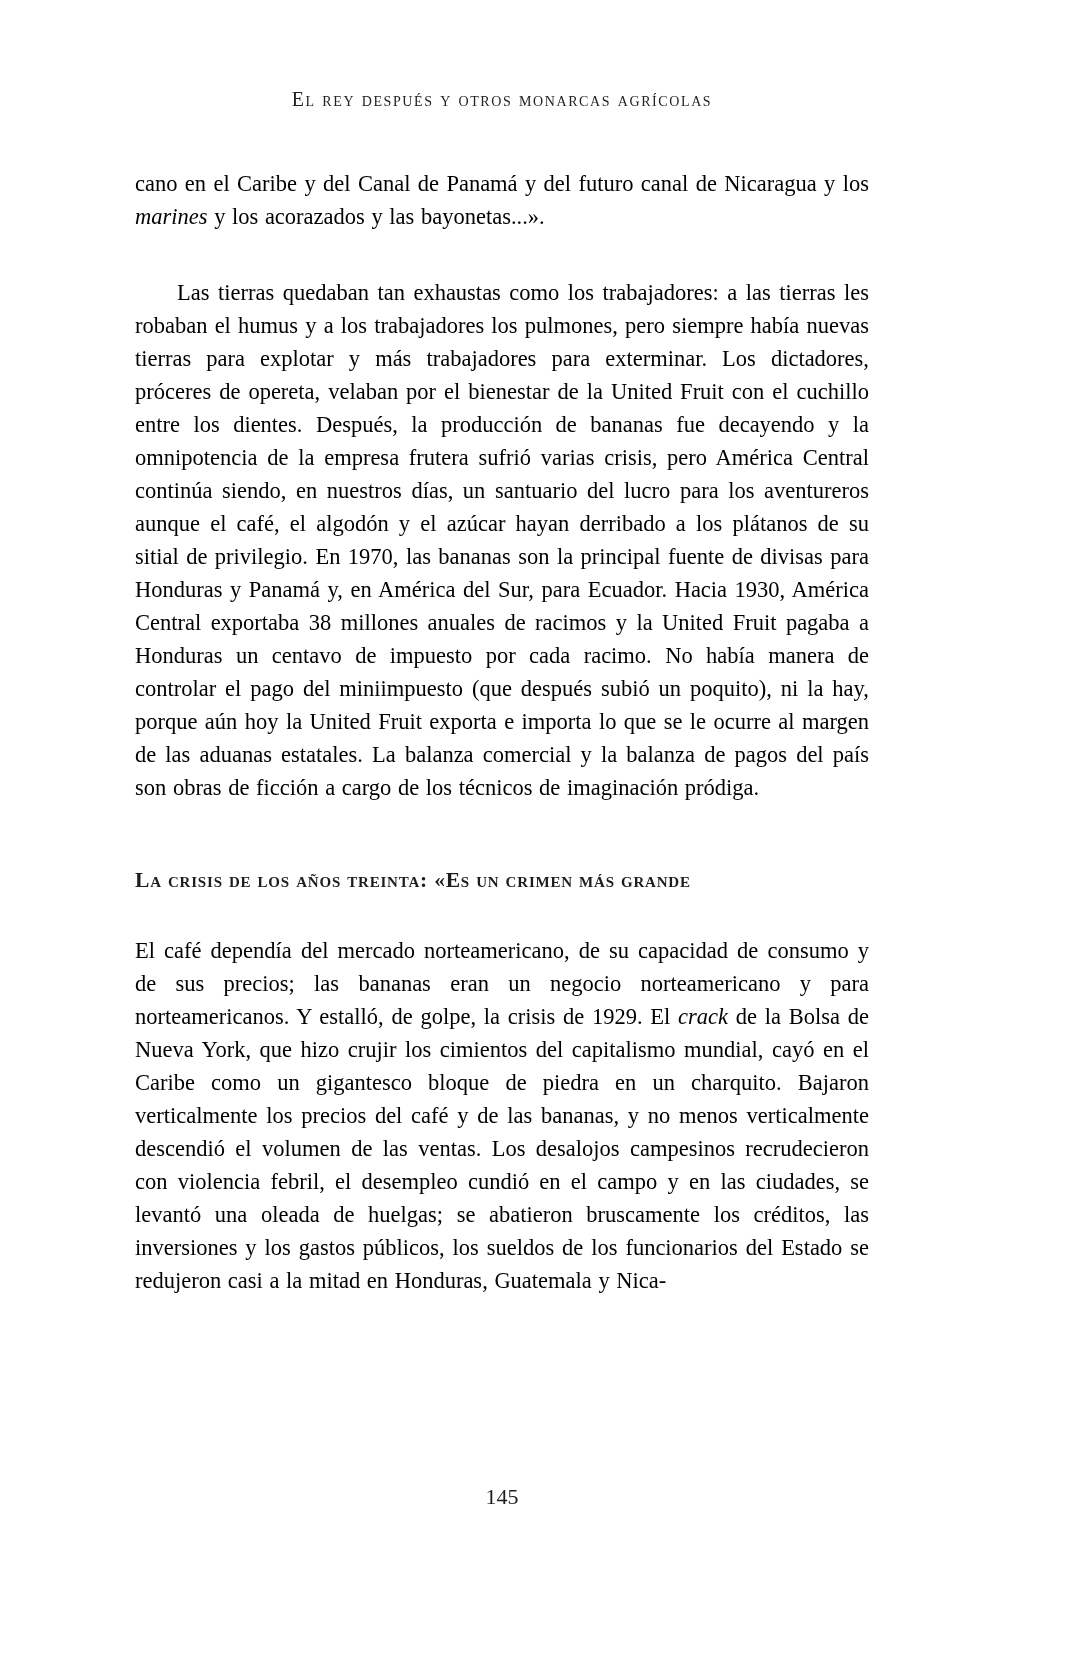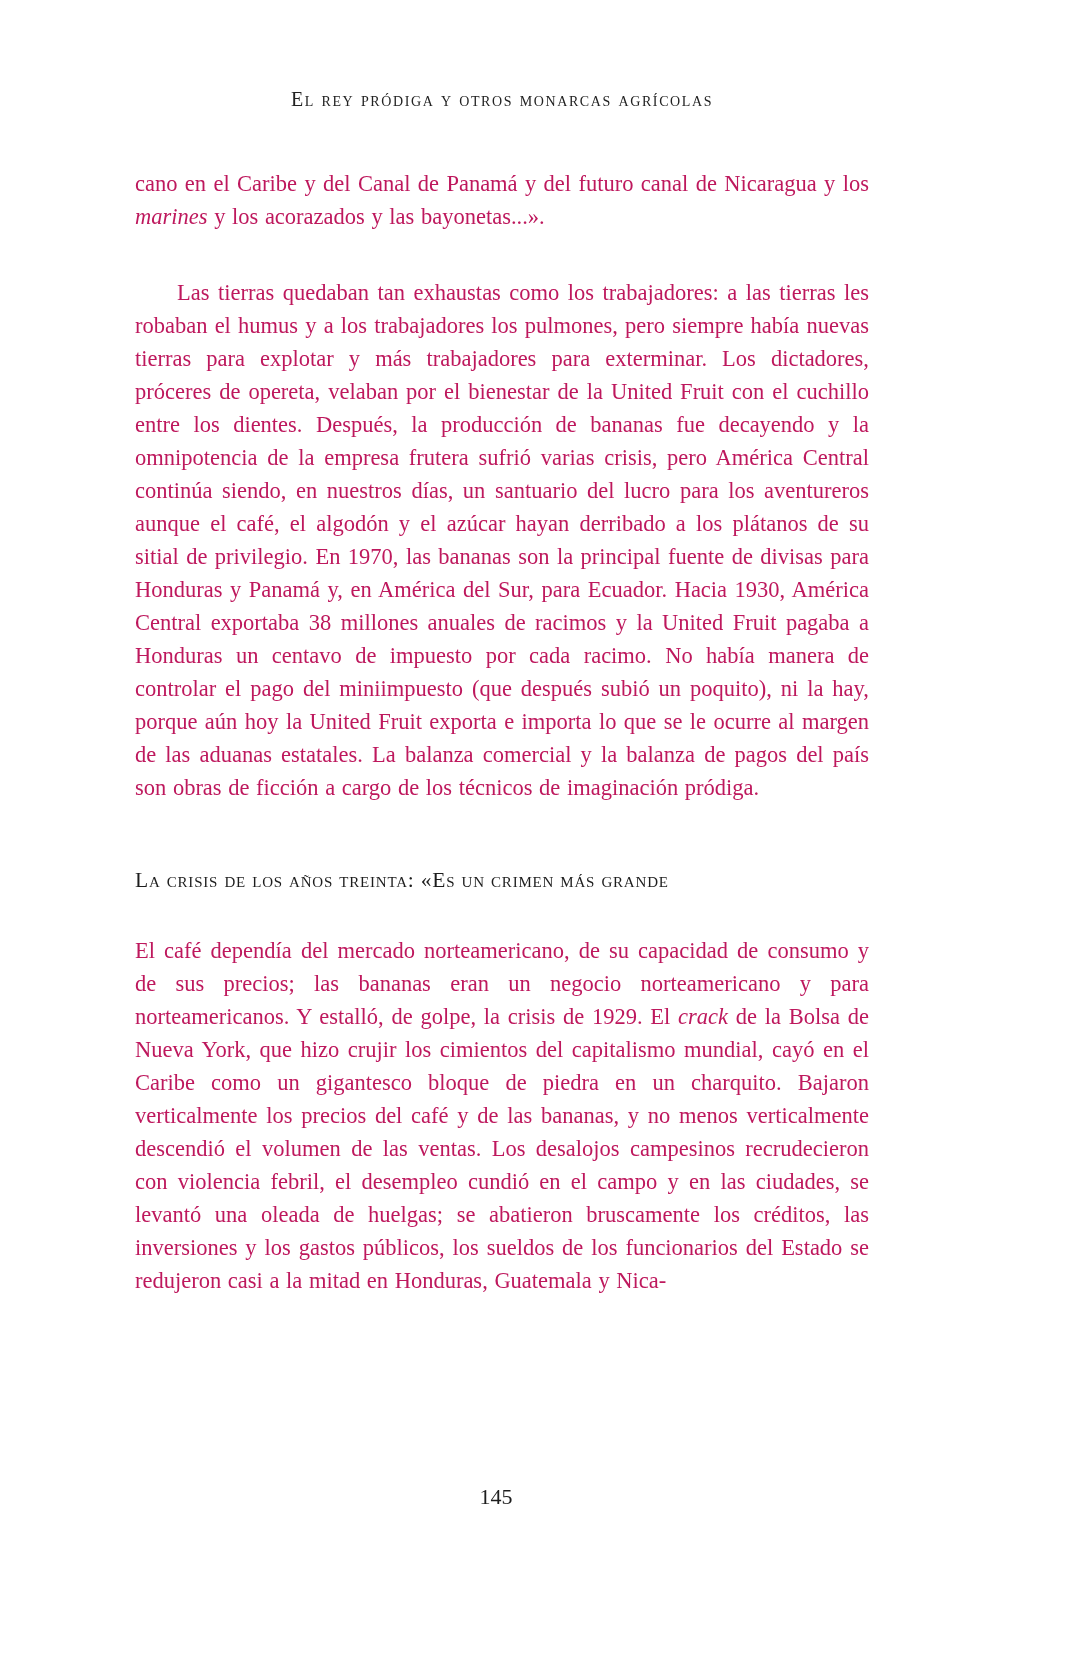--- a/index.html
+++ b/index.html
@@ -29,55 +29,55 @@
     letter-spacing: 1.6px;
     color: #222222;
     margin-bottom: 56px;
     white-space: nowrap;
   }
   .para {
     font-size: 22.5px;
     line-height: 33px;
     text-align: justify;
     word-spacing: 1px;
-    color: #be185d;
+    color: #000000;
     hyphens: auto;
     -webkit-hyphens: auto;
   }
   .para.indent { text-indent: 42px; margin-top: 43px; }
   .para em { font-style: italic; }
   .section-heading {
     margin-top: 58px;
     margin-bottom: 36px;
     font-variant: small-caps;
-    font-weight: normal;
+    font-weight: bold;
     font-size: 21.5px;
     line-height: 36px;
     letter-spacing: 0.8px;
     color: #1d1d1d;
     text-align: left;
   }
   .heading-line { display: block; }
   .page-number {
     position: absolute;
     top: 1484px;
-    left: 129px;
+    left: 135px;
     width: 734px;
     text-align: center;
     font-size: 22px;
     color: #1d1d1d;
   }
 </style>
 </head>
 <body>
 
 <div class="page">
   <div class="text-col">
 
-    <header class="running-head">El rey pródiga y otros monarcas agrícolas</header>
+    <header class="running-head">El rey después y otros monarcas agrícolas</header>
 
     <p class="para" lang="es"><span>cano en el Caribe y del Canal de Panamá y del futuro canal de Nicaragua y los </span><em>marines</em><span> y los acorazados y las bayonetas...».</span></p>
 
     <p class="para indent" lang="es">Las tierras quedaban tan exhaustas como los trabajadores: a las tierras les robaban el humus y a los trabajadores los pulmones, pero siempre había nuevas tierras para explotar y más trabajadores para exterminar. Los dictadores, próceres de opereta, velaban por el bienestar de la United Fruit con el cuchillo entre los dientes. Después, la producción de bananas fue decayendo y la omnipotencia de la empresa frutera sufrió varias crisis, pero América Central continúa siendo, en nuestros días, un santuario del lucro para los aventureros aunque el café, el algodón y el azúcar hayan derribado a los plátanos de su sitial de privilegio. En 1970, las bananas son la principal fuente de divisas para Honduras y Panamá y, en América del Sur, para Ecuador. Hacia 1930, América Central exportaba 38 millones anuales de racimos y la United Fruit pagaba a Honduras un centavo de impuesto por cada racimo. No había manera de controlar el pago del miniimpuesto (que después subió un poquito), ni la hay, porque aún hoy la United Fruit exporta e importa lo que se le ocurre al margen de las aduanas estatales. La balanza comercial y la balanza de pagos del país son obras de ficción a cargo de los técnicos de imaginación pródiga.</p>
 
     <h2 class="section-heading">
         <span class="heading-line">La crisis de los años treinta: «Es un crimen más grande</span>
       </h2>
 
     <p class="para" lang="es"><span>El café dependía del mercado norteamericano, de su capacidad de consumo y de sus precios; las bananas eran un negocio norteamericano y para norteamericanos. Y estalló, de golpe, la crisis de 1929. El </span><em>crack</em><span> de la Bolsa de Nueva York, que hizo crujir los cimientos del capitalismo mundial, cayó en el Caribe como un gigantesco bloque de piedra en un charquito. Bajaron verticalmente los precios del café y de las bananas, y no menos verticalmente descendió el volumen de las ventas. Los desalojos campesinos recrudecieron con violencia febril, el desempleo cundió en el campo y en las ciudades, se levantó una oleada de huelgas; se abatieron bruscamente los créditos, las inversiones y los gastos públicos, los sueldos de los funcionarios del Estado se redujeron casi a la mitad en Honduras, Guatemala y Nica-</span></p>

